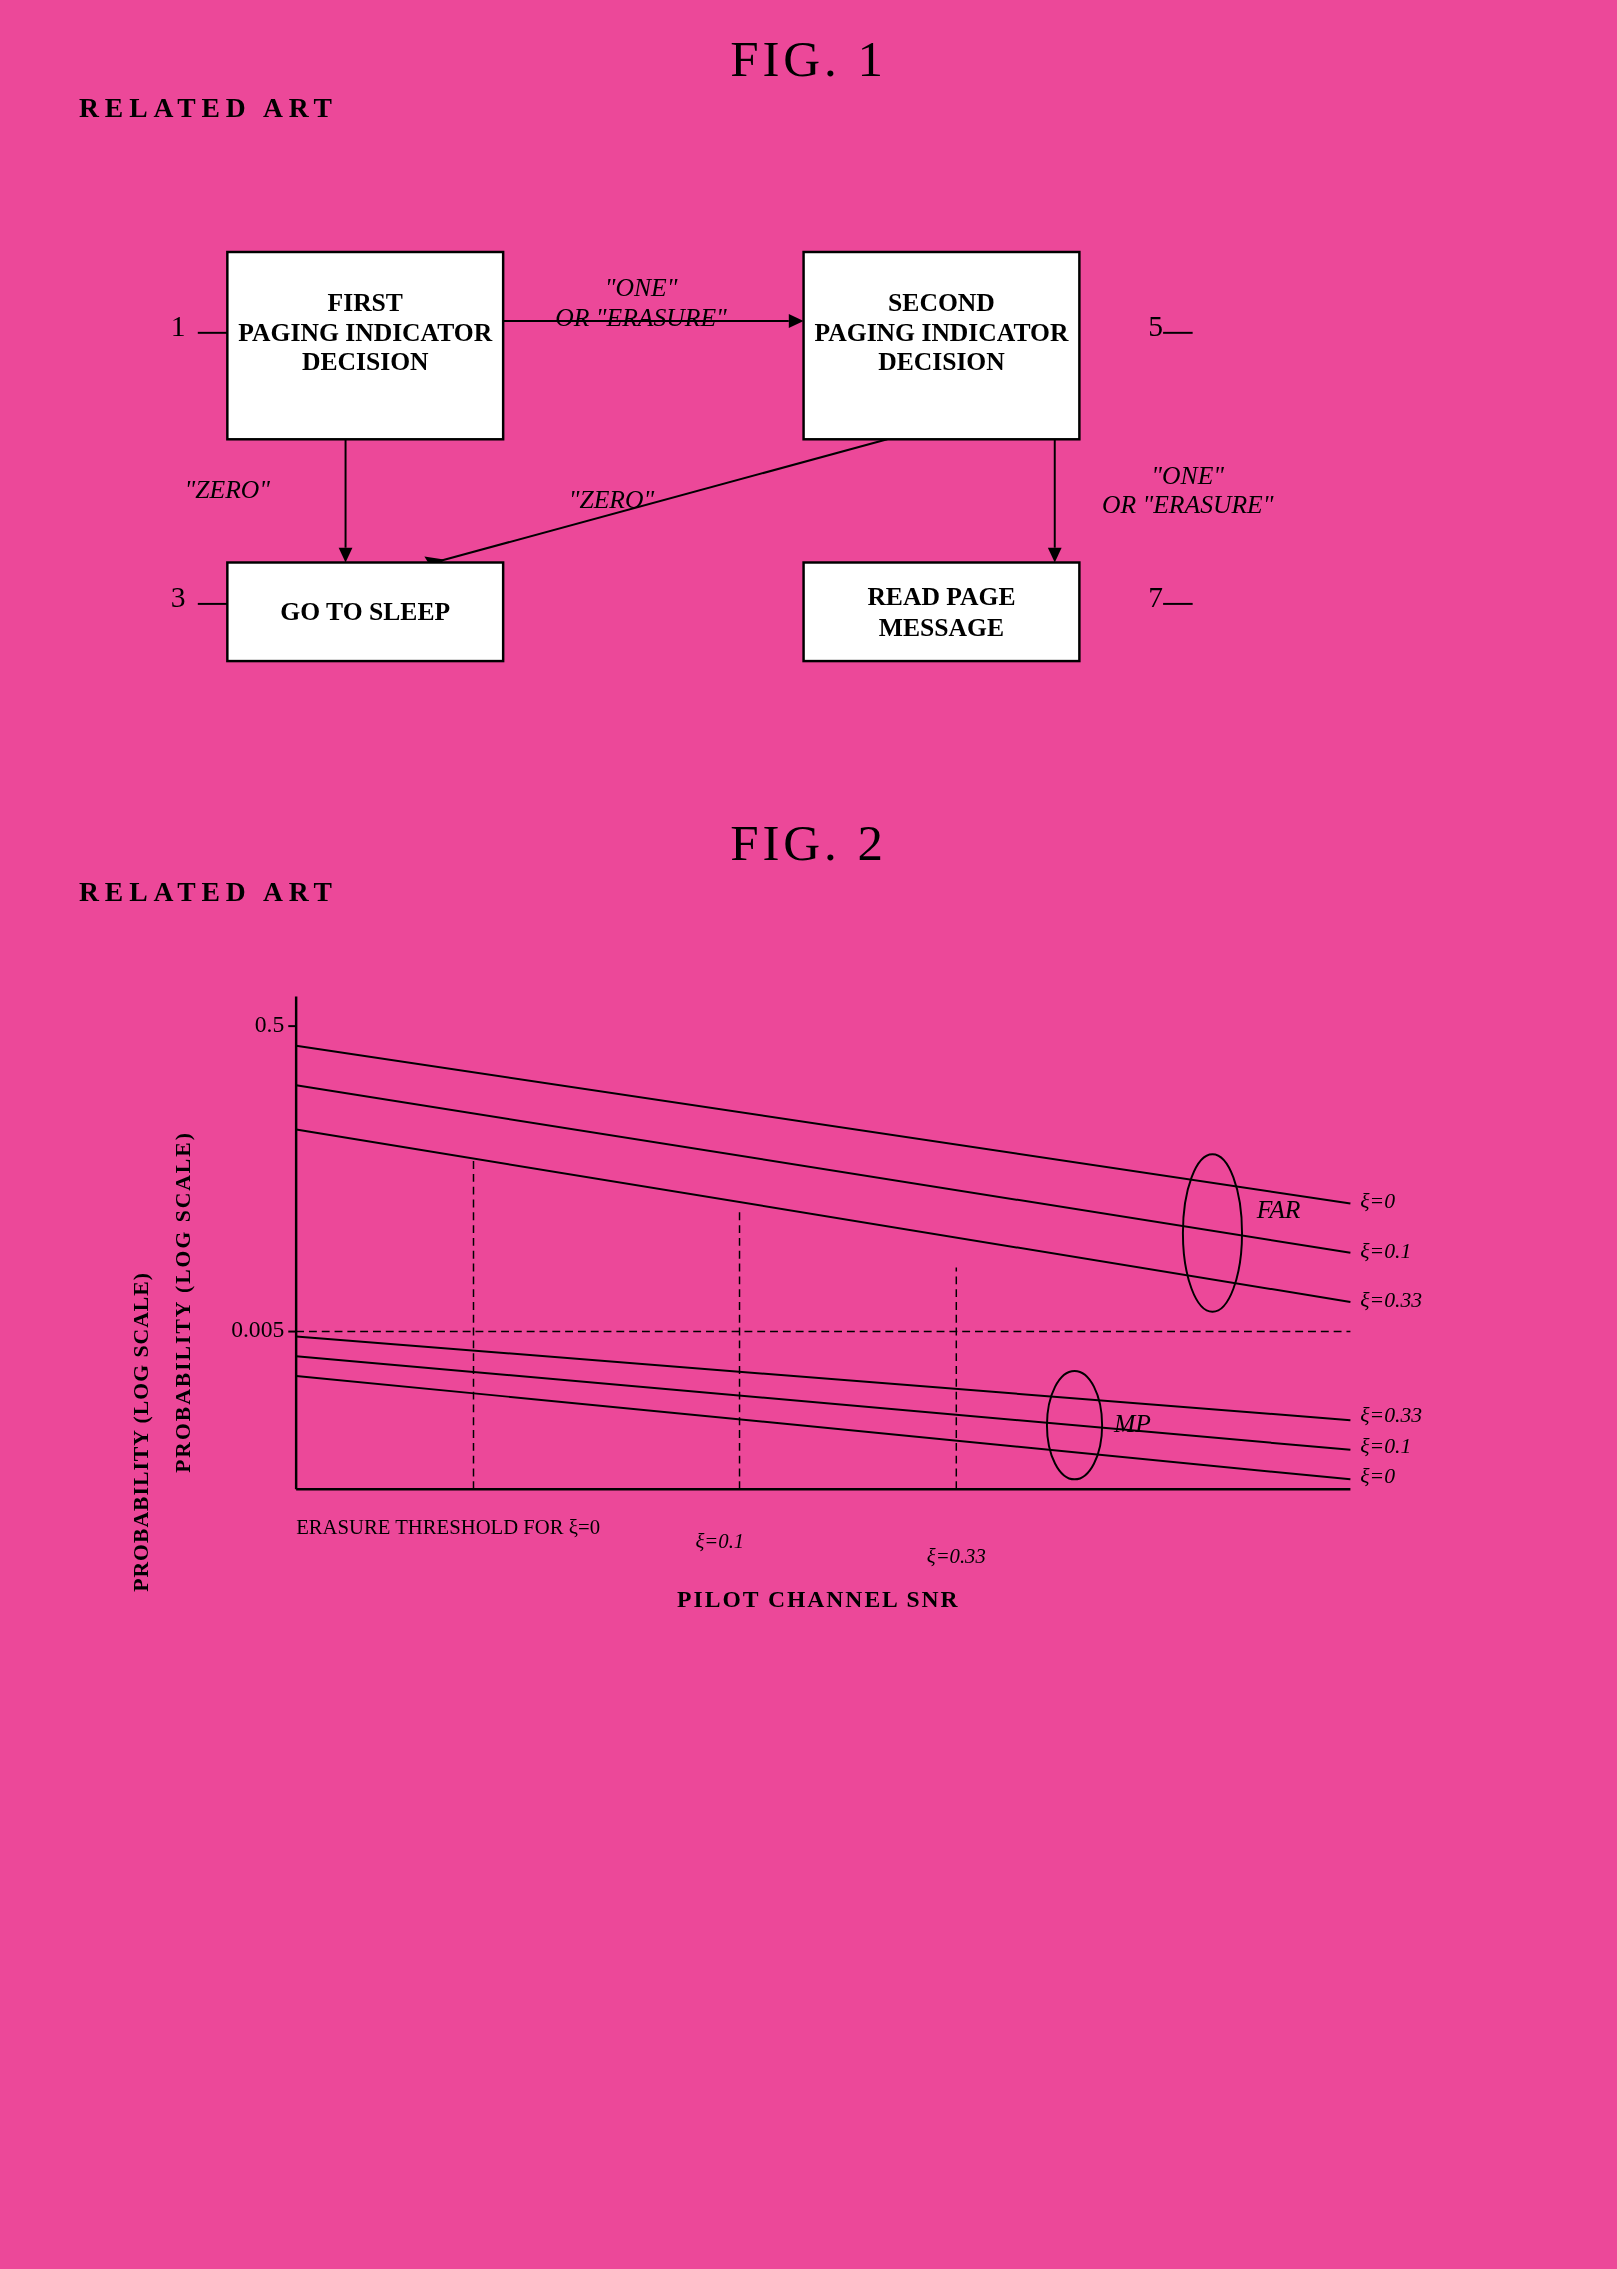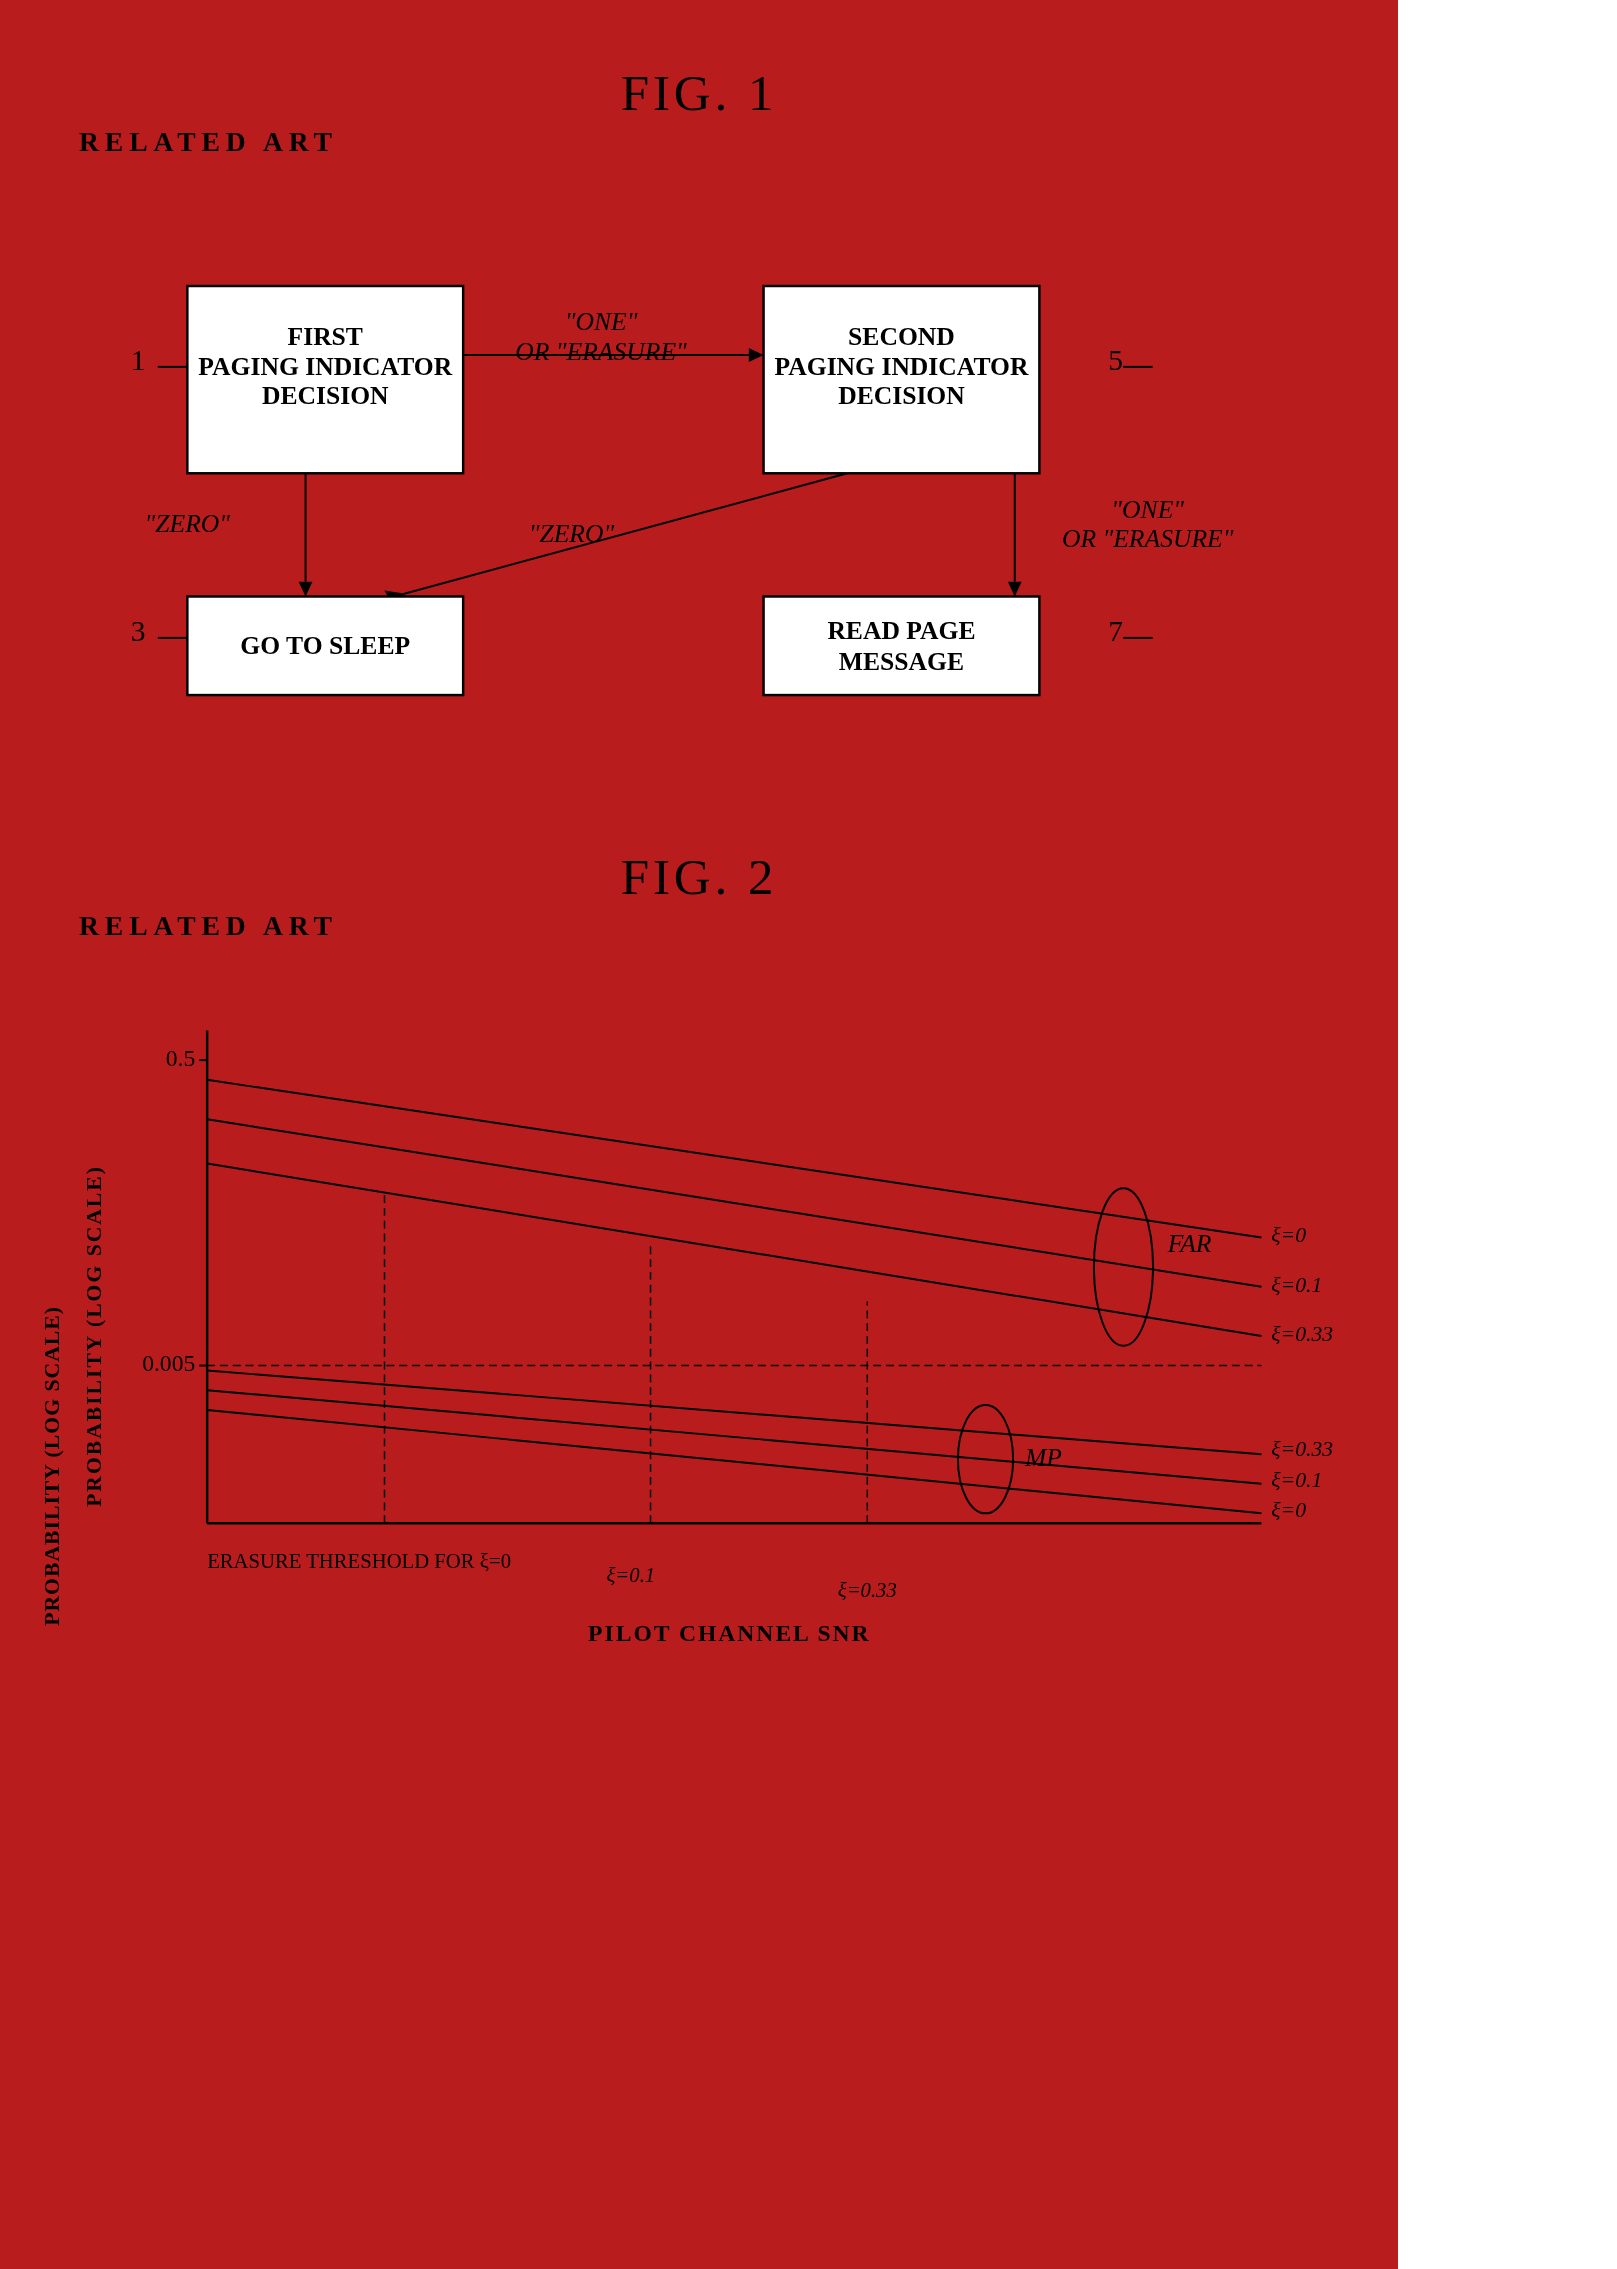--- a/index.html
+++ b/index.html
@@ -6,24 +6,24 @@
     body {
       background: #fff;
       font-family: 'Times New Roman', Times, serif;
       width: 1617px;
       min-height: 2270px;
       position: relative;
       overflow-x: hidden;
     }
 
     .page {
-      width: 1398px;
+      width: 1617px;
       min-height: 2270px;
-      background: #b91c1c;
-      padding: 64px 79px;
+      background: #ec4899;
+      padding: 30px 79px;
       position: relative;
     }
 
     
     .fig-title {
       text-align: center;
       font-size: 51px;
       font-weight: normal;
       letter-spacing: 3.9px;
       margin-bottom: 3.9px;

